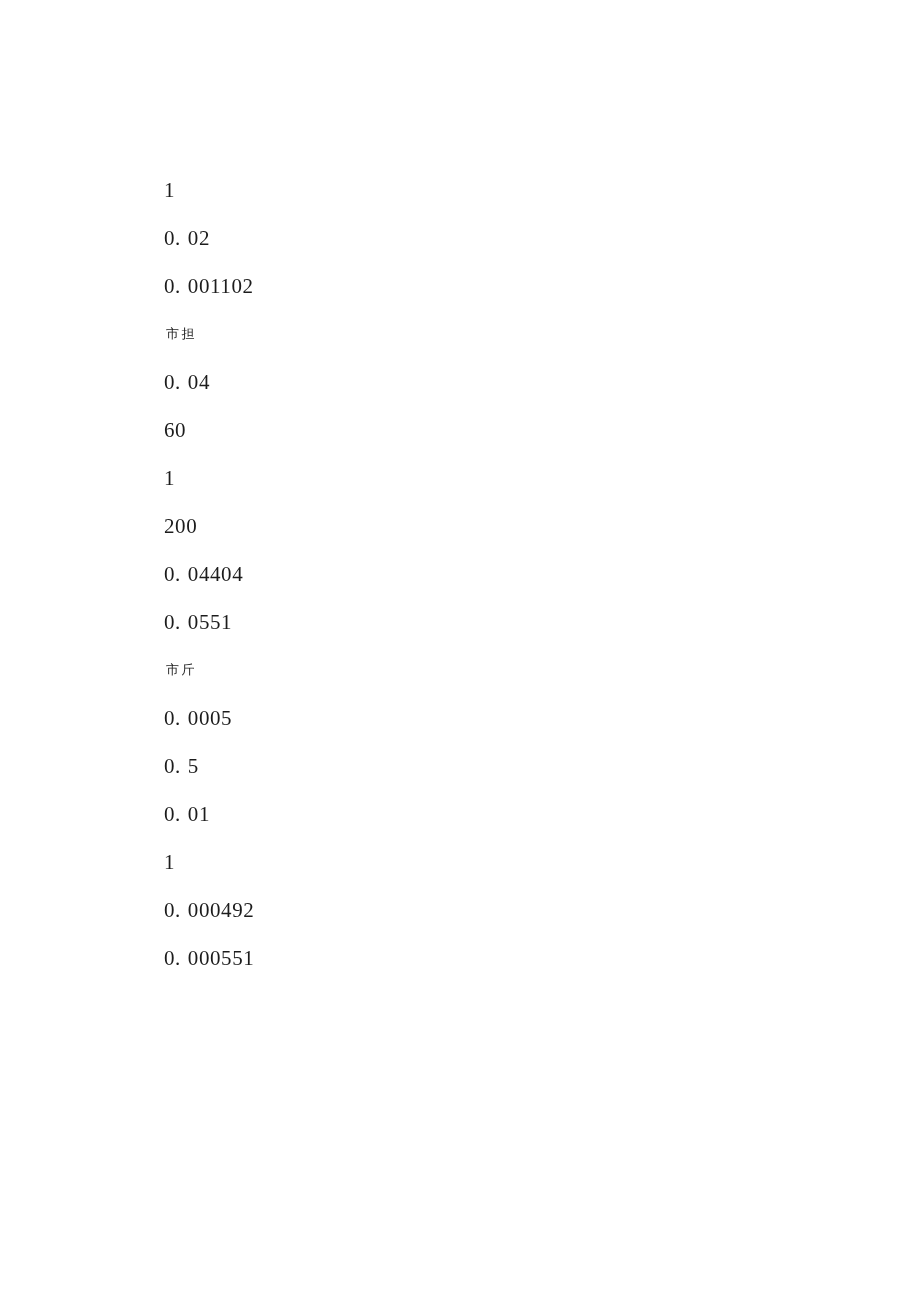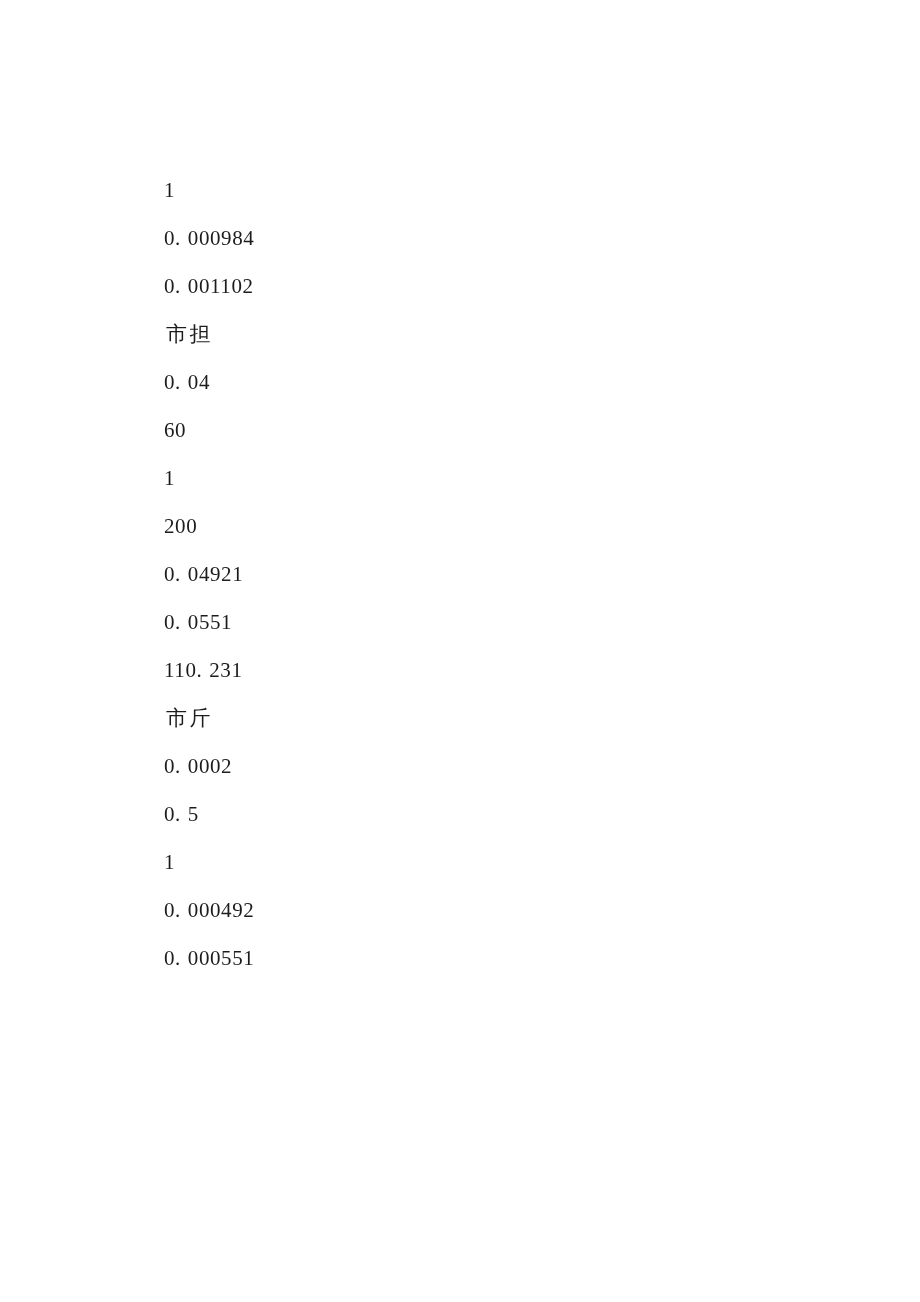--- a/index.html
+++ b/index.html
@@ -39,54 +39,54 @@
     font-family: "Liberation Serif", "DejaVu Serif", serif;
     color: #1c1c1c;
     white-space: pre;
     letter-spacing: 0.6px;
     text-align: left;
   }
 
   
   .value-line.cjk {
     font-family: "DejaVu Sans", "Liberation Sans", sans-serif;
-    font-size: 21px;
+    font-size: 13px;
     letter-spacing: 2.5px;
     padding-left: 2px;
   }
 
   
   .value-line.num {
     word-spacing: 1px;
   }
 </style>
 </head>
 <body>
 
 <div id="page">
 
   <div id="value-column">
 
     <div class="value-line num">1</div>
-    <div class="value-line num">0. 000984</div>
+    <div class="value-line num">0. 02</div>
     <div class="value-line num">0. 001102</div>
 
     <div class="value-line cjk">市担</div>
 
     <div class="value-line num">0. 04</div>
     <div class="value-line num">60</div>
     <div class="value-line num">1</div>
     <div class="value-line num">200</div>
-    <div class="value-line num">0. 04921</div>
+    <div class="value-line num">0. 04404</div>
     <div class="value-line num">0. 0551</div>
-    <div class="value-line num">110. 231</div>
 
     <div class="value-line cjk">市斤</div>
 
-    <div class="value-line num">0. 0002</div>
+    <div class="value-line num">0. 0005</div>
     <div class="value-line num">0. 5</div>
+    <div class="value-line num">0. 01</div>
     <div class="value-line num">1</div>
     <div class="value-line num">0. 000492</div>
     <div class="value-line num">0. 000551</div>
 
   </div>
 
 </div>
 
 </body></html>

